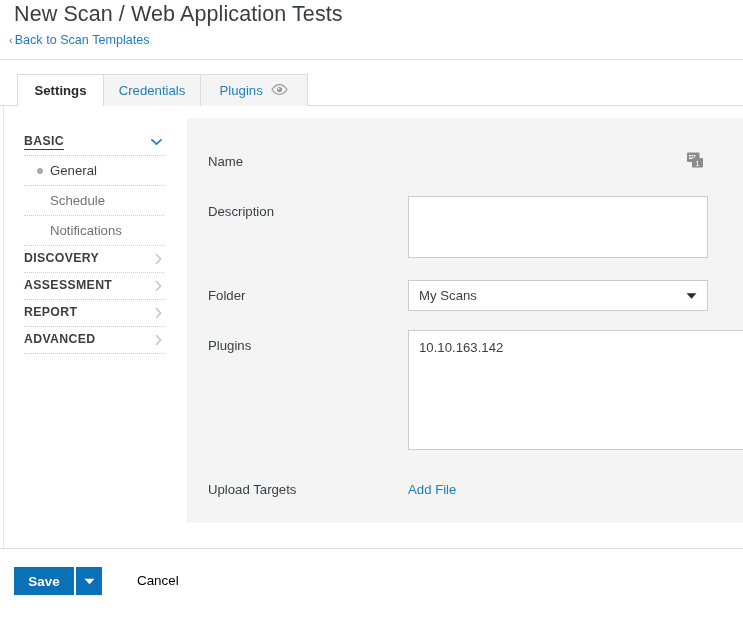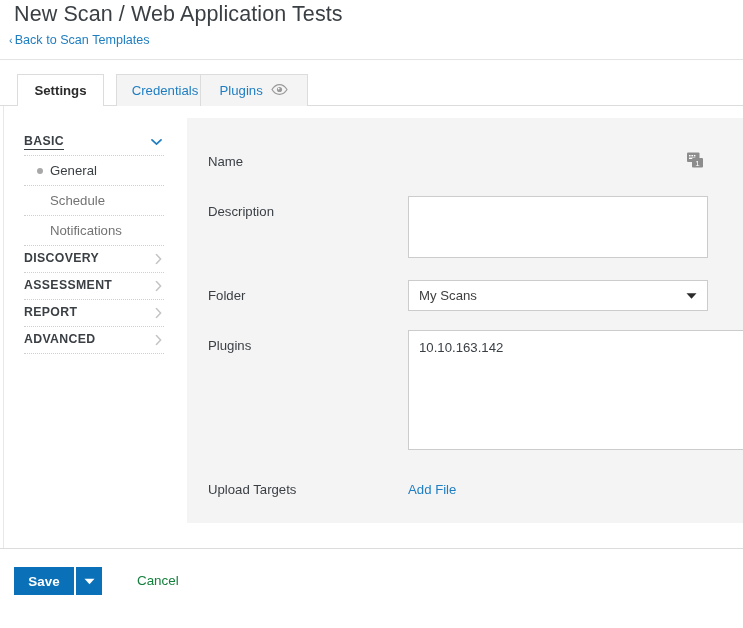--- a/index.html
+++ b/index.html
@@ -97,21 +97,21 @@
   }
   .tab.active:after {
     content: "";
     position: absolute;
     left: 0; bottom: -1px;
     width: 100%;
     height: 2px;
     background: #ffffff;
   }
   #tab-settings    { left: 17px;  width: 87px; }
-  #tab-credentials { left: 103px; width: 98px; margin-left: 13px; }
+  #tab-credentials { left: 103px; width: 98px; }
   #tab-plugins     { left: 200px; width: 108px; }
 
   .eye-icon {
     display: inline-block;
     vertical-align: middle;
     margin-left: 5px;
     transform: translateY(-1px);
   }
 
   
@@ -313,21 +313,21 @@
     cursor: pointer;
     padding: 0;
     line-height: 0;
     text-align: center;
   }
   .btn-save-caret svg { vertical-align: middle; }
   .cancel-link {
     position: absolute;
     left: 137px; top: 24px;
     font-size: 13.4px;
-    color: #15803d;
+    color: #000000;
     text-decoration: none;
     cursor: pointer;
     text-align: right;
   }
 </style>
 </head>
 <body>
 
 <div id="app">
 

